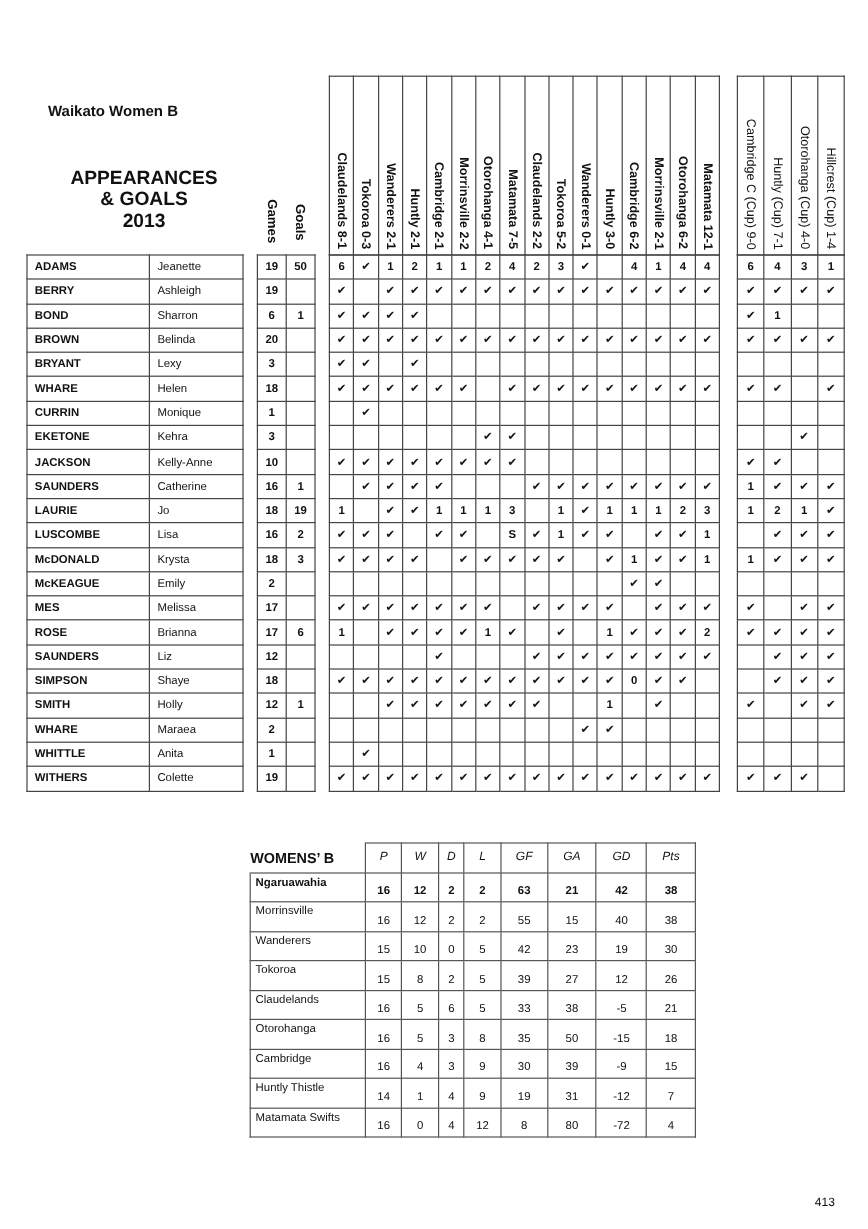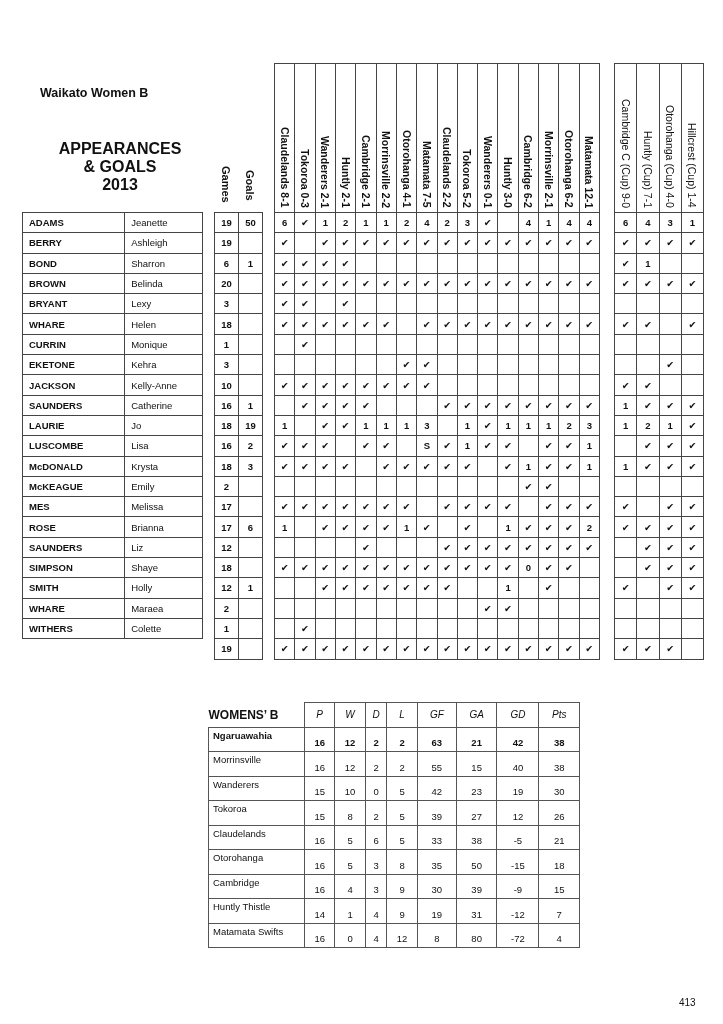--- a/index.html
+++ b/index.html
@@ -205,20 +205,24 @@
         <td class="sur">SIMPSON</td>
         <td class="fn">Shaye</td>
       </tr>
       <tr>
         <td class="sur">SMITH</td>
         <td class="fn">Holly</td>
       </tr>
       <tr>
         <td class="sur">WHARE</td>
         <td class="fn">Maraea</td>
+      </tr>
+      <tr>
+        <td class="sur">WHITTLE</td>
+        <td class="fn">Anita</td>
       </tr>
       <tr>
         <td class="sur">WITHERS</td>
         <td class="fn">Colette</td>
       </tr>
     </tbody>
   </table>
 <table id="games">
     <tbody id="games-body">
       <tr>

